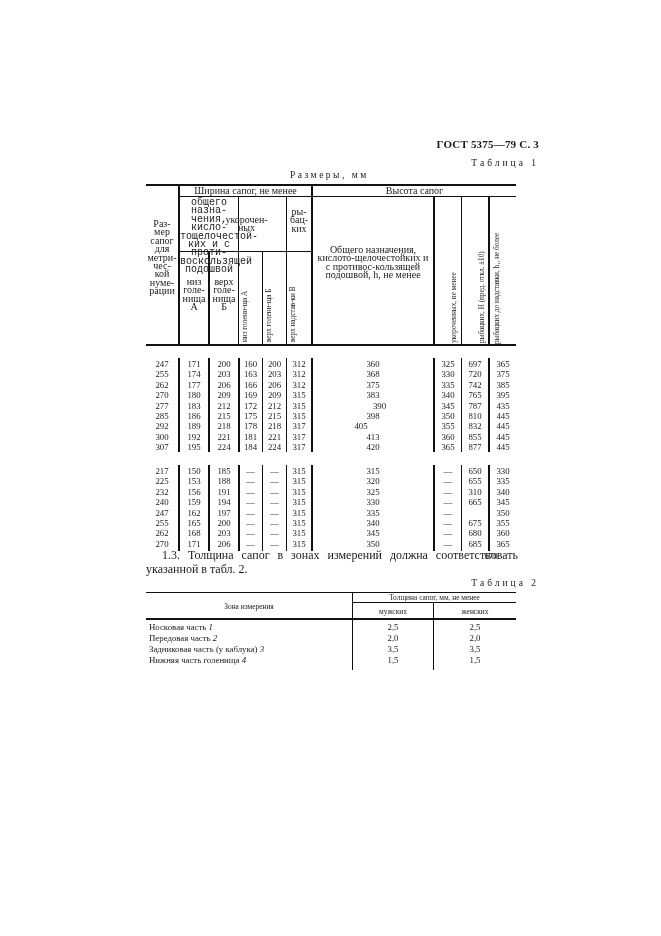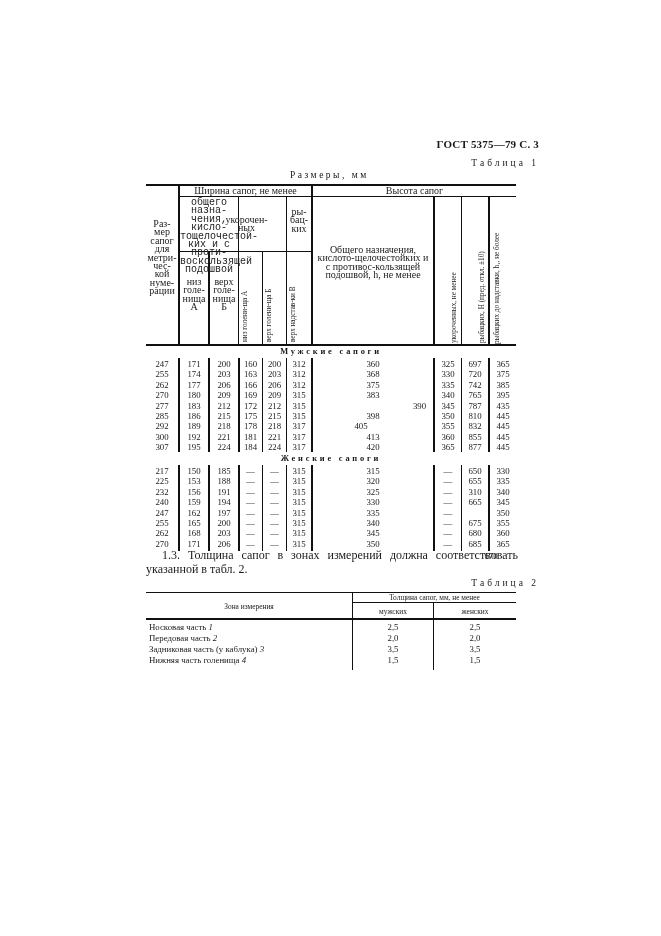--- a/index.html
+++ b/index.html
@@ -67,21 +67,20 @@
   <div class="vtext" style="left:64px; top:109px; width:80px; height:18px;">низ голени-ща А</div>
   <div class="vtext" style="left:88px; top:109px; width:80px; height:18px;">верх голени-ща Б</div>
   <div class="vtext" style="left:112px; top:109px; width:80px; height:18px;">верх надстав-ки В</div>
 
   <div class="hcell" style="left:170px; top:62px; width:114px;">Общего назначения, кислото-щелочестойких и с противос-кользящей подошвой, h, не менее</div>
 
   <div class="vtext" style="left:241px; top:82px; width:140px; height:14px;">укороченных, не менее</div>
   <div class="vtext" style="left:269px; top:82px; width:140px; height:14px;">рыбацких, Н (пред. откл. ±10)</div>
   <div class="vtext" style="left:287px; top:80px; width:140px; height:20px;">рыбацких до надставки, h₁, не более</div>
 
-  <div class="sect" style="top:163px;">Мужские сапоги</div>
   <div class="line" style="left:32px; top:174px; width:2px; height:94px;"></div>
   <div class="line" style="left:62px; top:174px; width:2px; height:94px;"></div>
   <div class="line" style="left:92px; top:174px; width:2px; height:94px;"></div>
   <div class="line" style="left:116px; top:174px; width:1px; height:94px;"></div>
   <div class="line" style="left:140px; top:174px; width:1px; height:94px;"></div>
   <div class="line" style="left:165px; top:174px; width:2px; height:94px;"></div>
   <div class="line" style="left:287px; top:174px; width:2px; height:94px;"></div>
   <div class="line" style="left:315px; top:174px; width:1px; height:94px;"></div>
   <div class="line" style="left:342px; top:174px; width:2px; height:94px;"></div>
 
@@ -134,21 +133,21 @@
         <span style="left: 316px; width: 26px;">765</span>
         <span style="left: 344px; width: 26px;">395</span>
       </div>
       <div class="row" style="top: 216.6px;">
         <span style="left: 0px; width: 32px;">277</span>
         <span style="left: 34px; width: 28px;">183</span>
         <span style="left: 64px; width: 28px;">212</span>
         <span style="left: 93px; width: 23px;">172</span>
         <span style="left: 117px; width: 23px;">212</span>
         <span style="left: 141px; width: 24px;">315</span>
-        <span style="left: 167px; width: 133px; padding-left: 40px;">390</span>
+        <span style="left: 167px; width: 133px;">390</span>
         <span style="left: 289px; width: 26px;">345</span>
         <span style="left: 316px; width: 26px;">787</span>
         <span style="left: 344px; width: 26px;">435</span>
       </div>
       <div class="row" style="top: 227px;">
         <span style="left: 0px; width: 32px;">285</span>
         <span style="left: 34px; width: 28px;">186</span>
         <span style="left: 64px; width: 28px;">215</span>
         <span style="left: 93px; width: 23px;">175</span>
         <span style="left: 117px; width: 23px;">215</span>
@@ -189,21 +188,20 @@
         <span style="left: 93px; width: 23px;">184</span>
         <span style="left: 117px; width: 23px;">224</span>
         <span style="left: 141px; width: 24px;">317</span>
         <span style="left: 167px; width: 120px;">420</span>
         <span style="left: 289px; width: 26px;">365</span>
         <span style="left: 316px; width: 26px;">877</span>
         <span style="left: 344px; width: 26px;">445</span>
       </div>
     </div>
 
-  <div class="sect" style="top:270px;">Женские сапоги</div>
   <div class="line" style="left:32px; top:281px; width:2px; height:86px;"></div>
   <div class="line" style="left:62px; top:281px; width:2px; height:86px;"></div>
   <div class="line" style="left:92px; top:281px; width:2px; height:86px;"></div>
   <div class="line" style="left:116px; top:281px; width:1px; height:86px;"></div>
   <div class="line" style="left:140px; top:281px; width:1px; height:86px;"></div>
   <div class="line" style="left:165px; top:281px; width:2px; height:86px;"></div>
   <div class="line" style="left:287px; top:281px; width:2px; height:86px;"></div>
   <div class="line" style="left:315px; top:281px; width:1px; height:86px;"></div>
   <div class="line" style="left:342px; top:281px; width:2px; height:86px;"></div>
 

